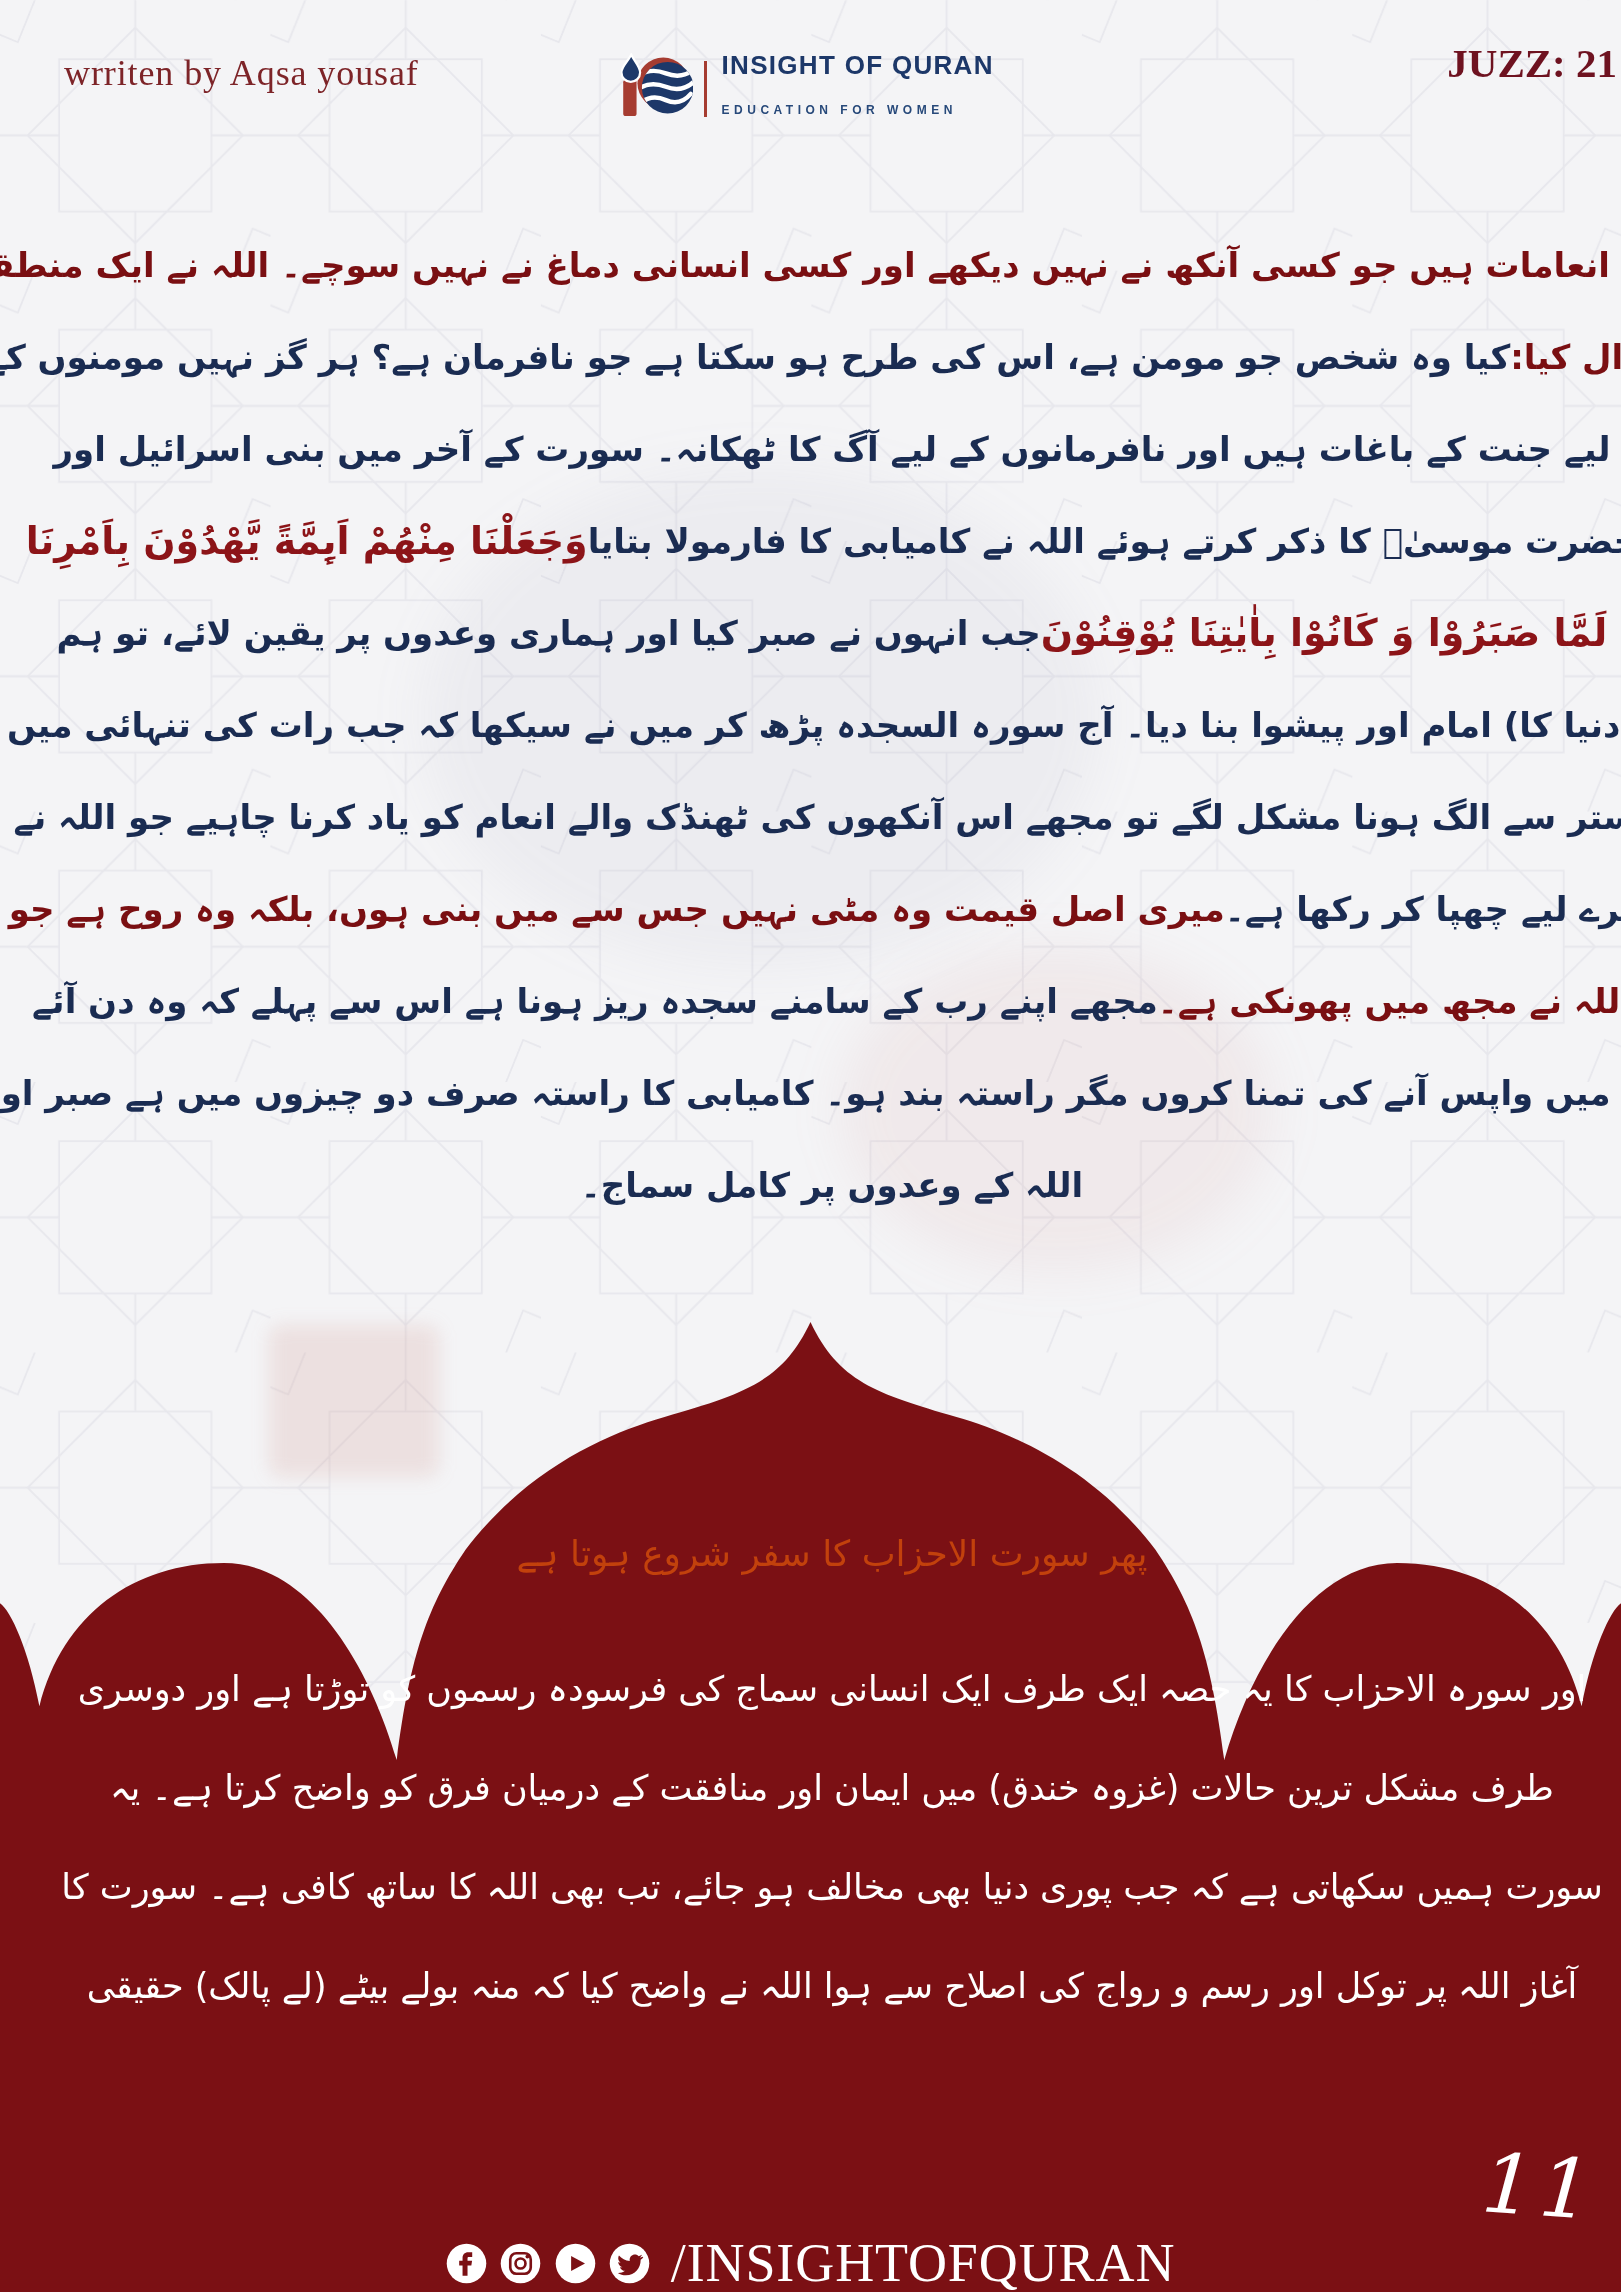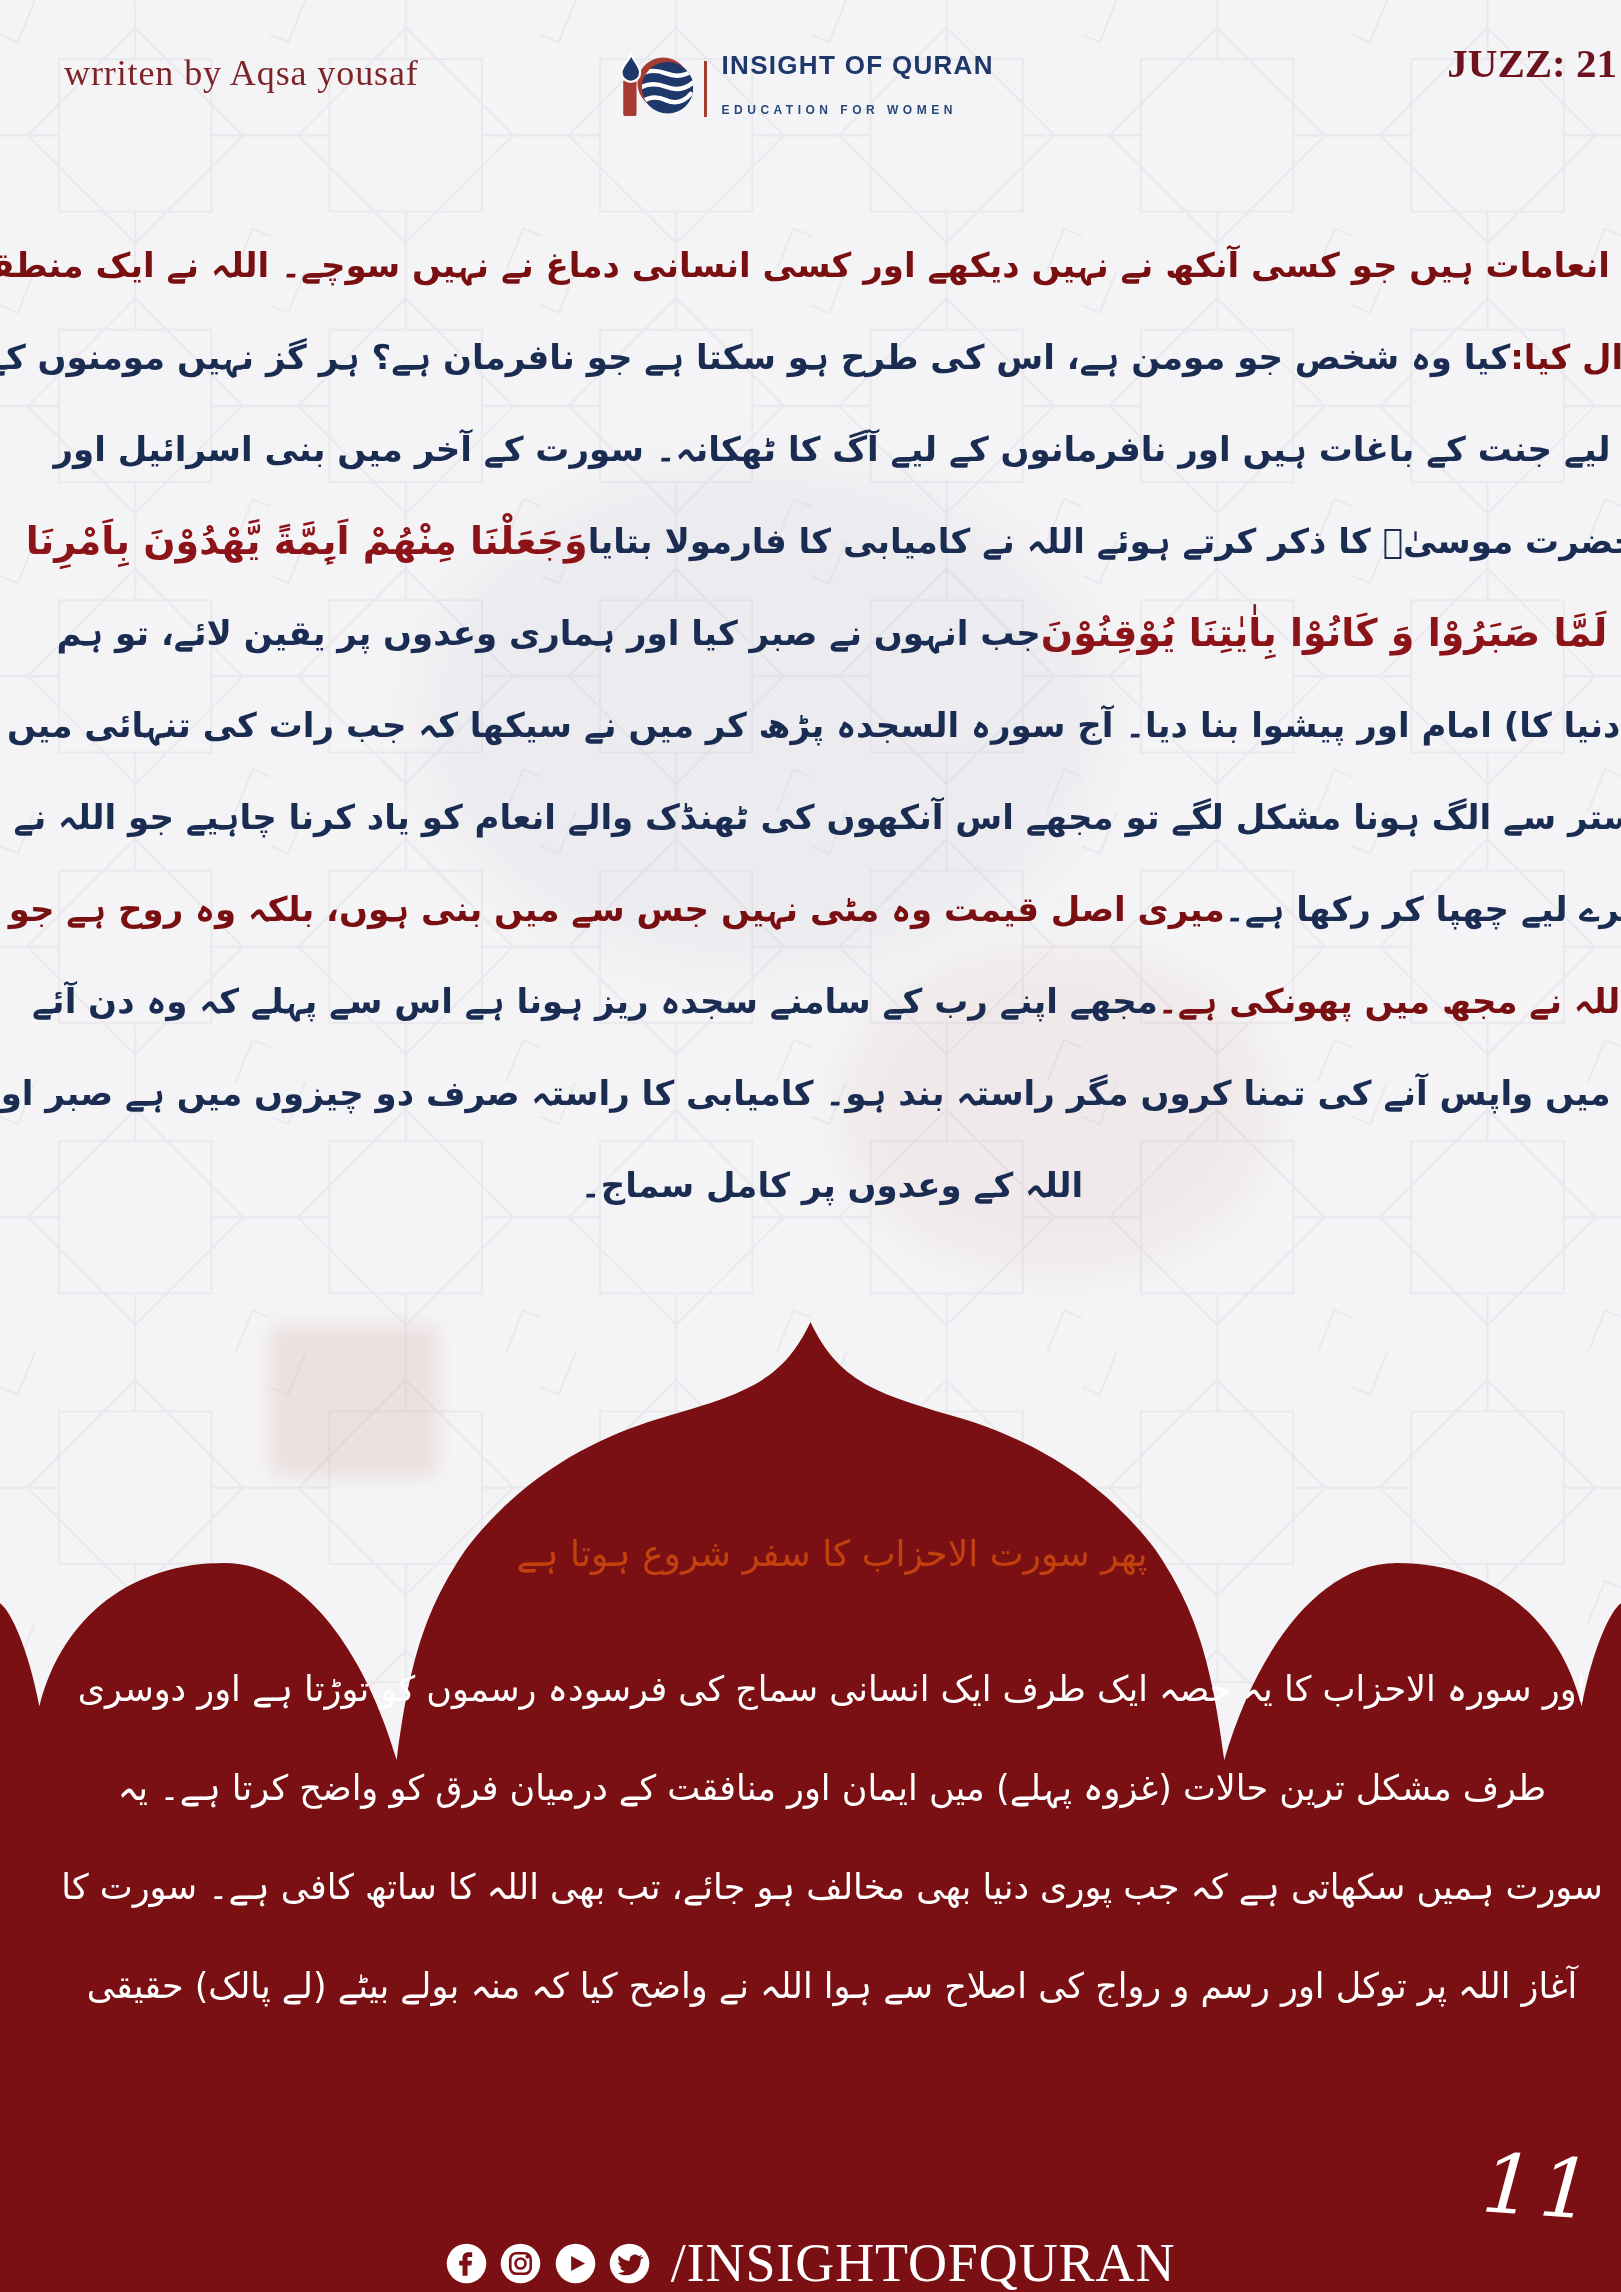--- a/index.html
+++ b/index.html
@@ -160,21 +160,21 @@
       C 1332 392 1352 447 1367 565
       C 1400 452 1468 345 1560 345
       C 1660 345 1740 402 1766 505
       C 1778 442 1798 398 1810 390
       L 1810 1160 Z"></path>
   </svg>
 
   <div class="dome-caption">پھر سورت الاحزاب کا سفر شروع ہوتا ہے</div>
   <div class="maroon-lines" id="maroon-lines">
       <div class="m-line">اور سورہ الاحزاب کا یہ حصہ ایک طرف ایک انسانی سماج کی فرسودہ رسموں کو توڑتا ہے اور دوسری</div>
-      <div class="m-line">طرف مشکل ترین حالات (غزوہ پہلے) میں ایمان اور منافقت کے درمیان فرق کو واضح کرتا ہے۔ یہ</div>
+      <div class="m-line">طرف مشکل ترین حالات (غزوہ خندق) میں ایمان اور منافقت کے درمیان فرق کو واضح کرتا ہے۔ یہ</div>
       <div class="m-line">سورت ہمیں سکھاتی ہے کہ جب پوری دنیا بھی مخالف ہو جائے، تب بھی اللہ کا ساتھ کافی ہے۔ سورت کا</div>
       <div class="m-line">آغاز اللہ پر توکل اور رسم و رواج کی اصلاح سے ہوا اللہ نے واضح کیا کہ منہ بولے بیٹے (لے پالک) حقیقی</div>
     </div>
 
   <div class="footer">
     <svg class="soc" viewBox="0 0 28 28">
       <circle cx="14" cy="14" r="13.5" fill="#ffffff"></circle>
       <path fill="#7b1014" d="M15.6 9.6h2.3V6.4h-2.7c-2.5 0-3.9 1.5-3.9 4v1.8H9v3.2h2.3v7h3.4v-7h2.6l.5-3.2h-3.1v-1.5c0-.8.3-1.1.9-1.1z"></path>
     </svg>
     <svg class="soc" viewBox="0 0 28 28">

